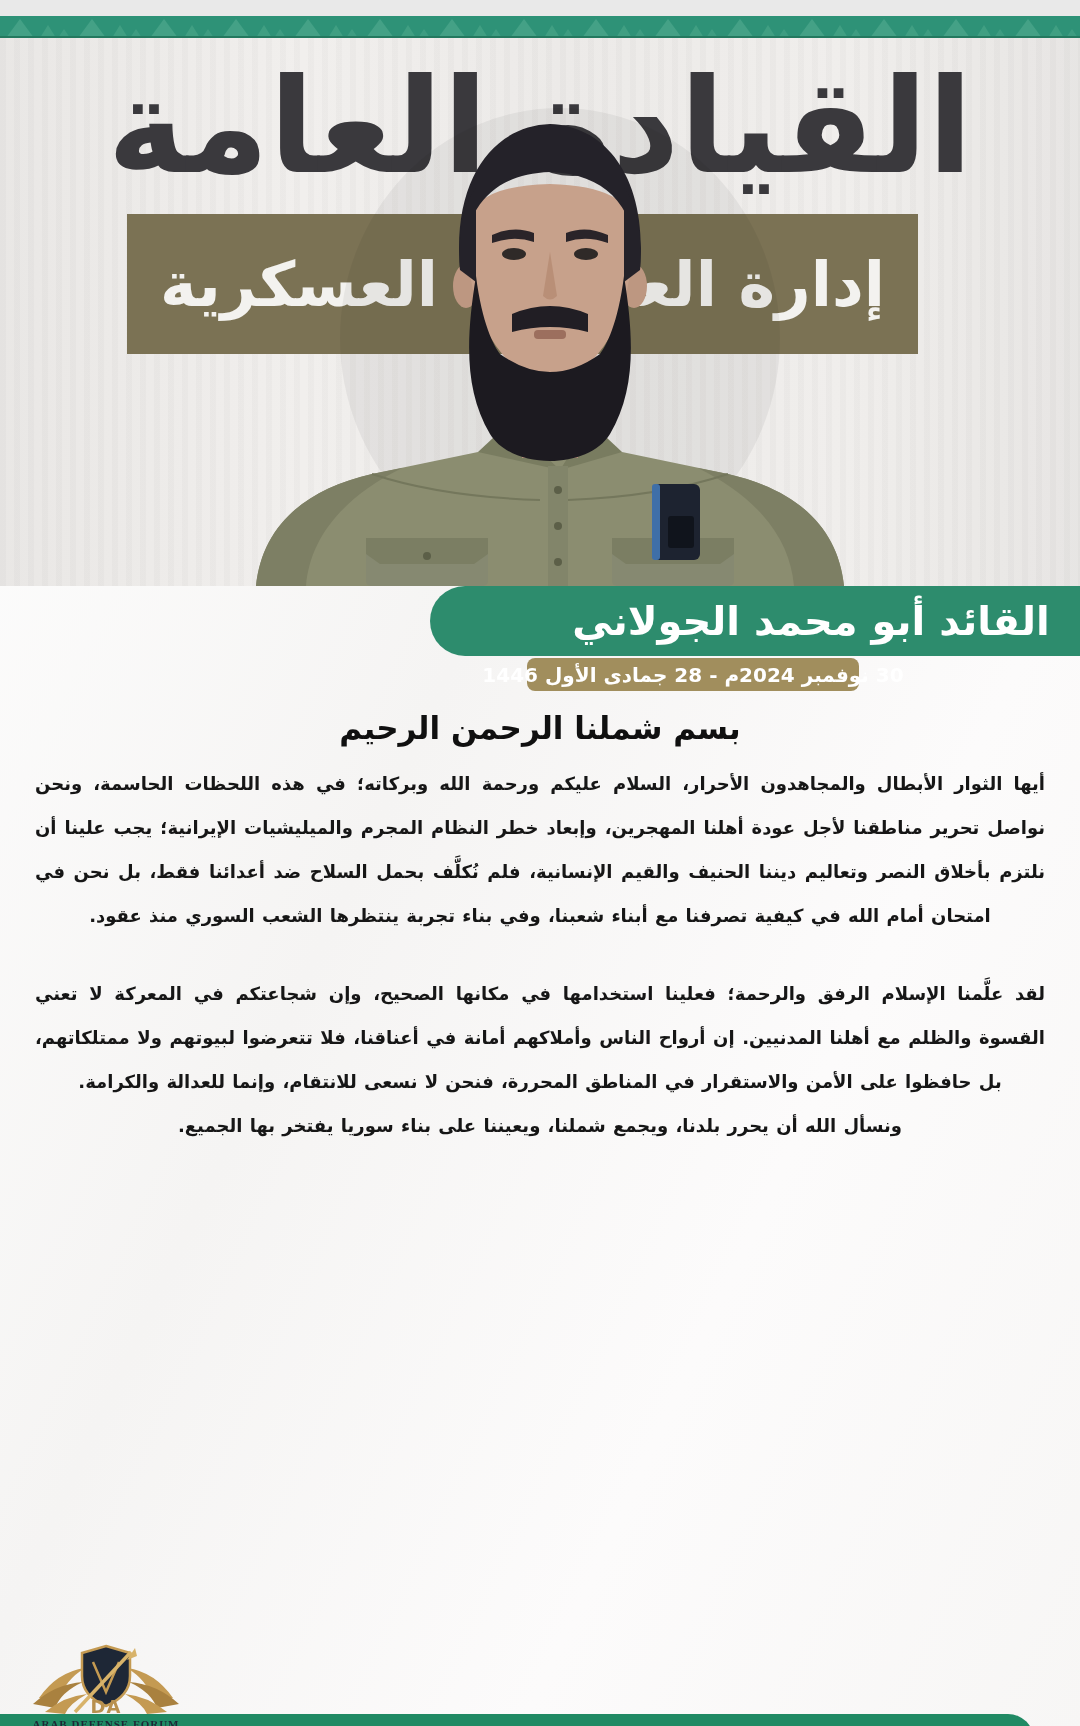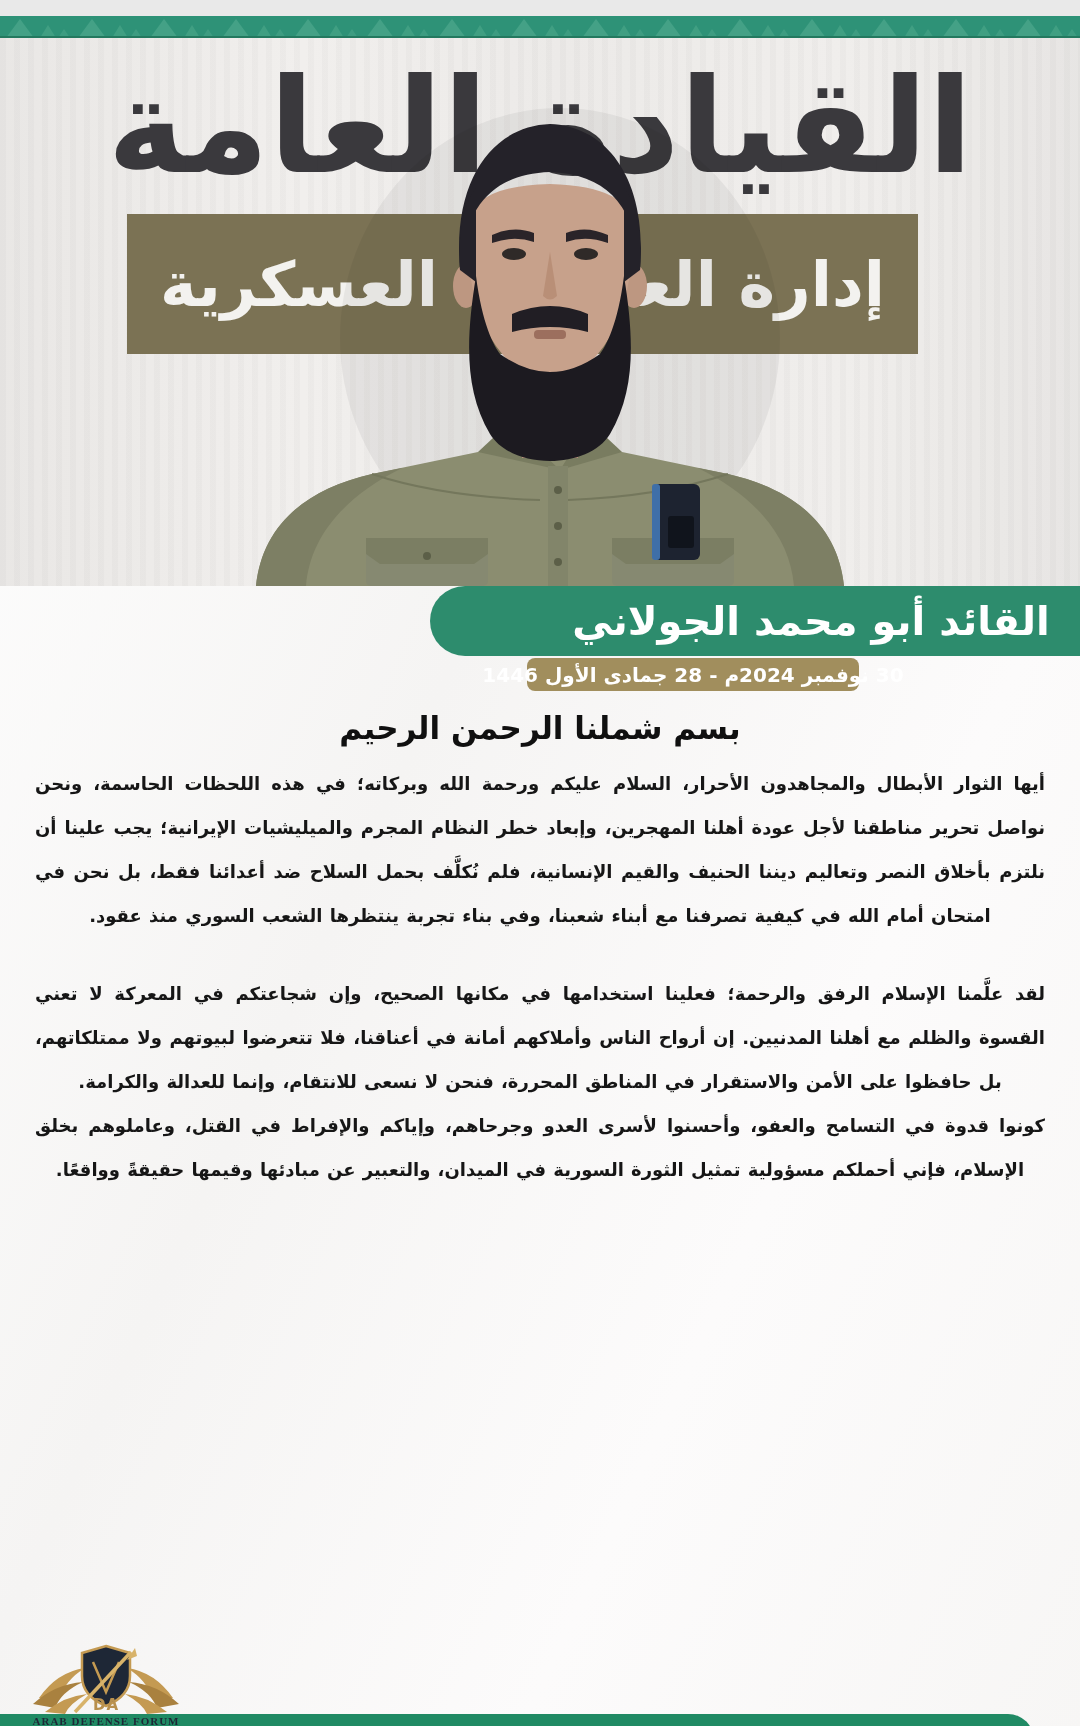--- a/index.html
+++ b/index.html
@@ -62,21 +62,21 @@
   .bottom-bar{
     position:absolute;left:0;top:1698px;width:1034px;height:28px;background:#208a64;
     border-top-right-radius:26px;
   }
   
   .logo{
     position:absolute;left:6px;top:1626px;width:200px;text-align:center;z-index:5;
   }
   .logo svg{display:block;margin:0 auto;}
   .logo-da{
-    margin-top:-24px;color:#b8904e;font-weight:bold;font-size:15px;letter-spacing:1px;
+    margin-top:-24px;color:#b8904e;font-weight:bold;font-size:18px;letter-spacing:1px;
   }
   .logo-en{
     font-family:"Liberation Serif",serif;font-weight:bold;font-size:11px;color:#1e2736;
     letter-spacing:1px;margin-top:1px;white-space:nowrap;
   }
   .logo-ar{
     color:#c49a52;font-size:13.5px;font-weight:bold;direction:rtl;margin-top:2px;white-space:nowrap;
   }
 </style>
 </head>
@@ -165,21 +165,21 @@
   </div>
 
   <div class="date-box">
     <span>30 نوفمبر 2024م - 28 جمادى الأول 1446</span>
   </div>
 
   <div class="statement">
     <h1 class="basmala">بسم شملنا الرحمن الرحيم</h1>
     <p class="para gap-after">أيها الثوار الأبطال والمجاهدون الأحرار، السلام عليكم ورحمة الله وبركاته؛ في هذه اللحظات الحاسمة، ونحن نواصل تحرير مناطقنا لأجل عودة أهلنا المهجرين، وإبعاد خطر النظام المجرم والميليشيات الإيرانية؛ يجب علينا أن نلتزم بأخلاق النصر وتعاليم ديننا الحنيف والقيم الإنسانية، فلم نُكلَّف بحمل السلاح ضد أعدائنا فقط، بل نحن في امتحان أمام الله في كيفية تصرفنا مع أبناء شعبنا، وفي بناء تجربة ينتظرها الشعب السوري منذ عقود.</p>
     <p class="para">لقد علَّمنا الإسلام الرفق والرحمة؛ فعلينا استخدامها في مكانها الصحيح، وإن شجاعتكم في المعركة لا تعني القسوة والظلم مع أهلنا المدنيين. إن أرواح الناس وأملاكهم أمانة في أعناقنا، فلا تتعرضوا لبيوتهم ولا ممتلكاتهم، بل حافظوا على الأمن والاستقرار في المناطق المحررة، فنحن لا نسعى للانتقام، وإنما للعدالة والكرامة.</p>
-    <p class="para gap-after">كونوا قدوة في التسامح والعفو، وأحسنوا لأسرى العدو وجرحاهم، وإياكم والإفراط في القتل، وعاملوهم بخلق الإسلام، فإني أحملكم مسؤولية تمثيل الثورة السورية في الميدان، والتعبير عن مبادئها وقيمها حقيقةً وواقعًا.</p>
+    <p class="para">ونسأل الله أن يحرر بلدنا، ويجمع شملنا، ويعيننا على بناء سوريا يفتخر بها الجميع.</p>
   </div>
 
   <div class="bottom-bar"></div>
 
   <div class="logo">
     <svg width="150" height="78" viewBox="0 0 150 78">
 
       <path d="M8,56 Q26,30 54,26 Q34,38 28,58 Z" fill="#c49a52"></path>
       <path d="M2,62 Q24,42 52,40 Q30,50 24,66 Z" fill="#a9813f"></path>
       <path d="M14,70 Q34,54 56,52 Q38,62 34,72 Z" fill="#c49a52"></path>

